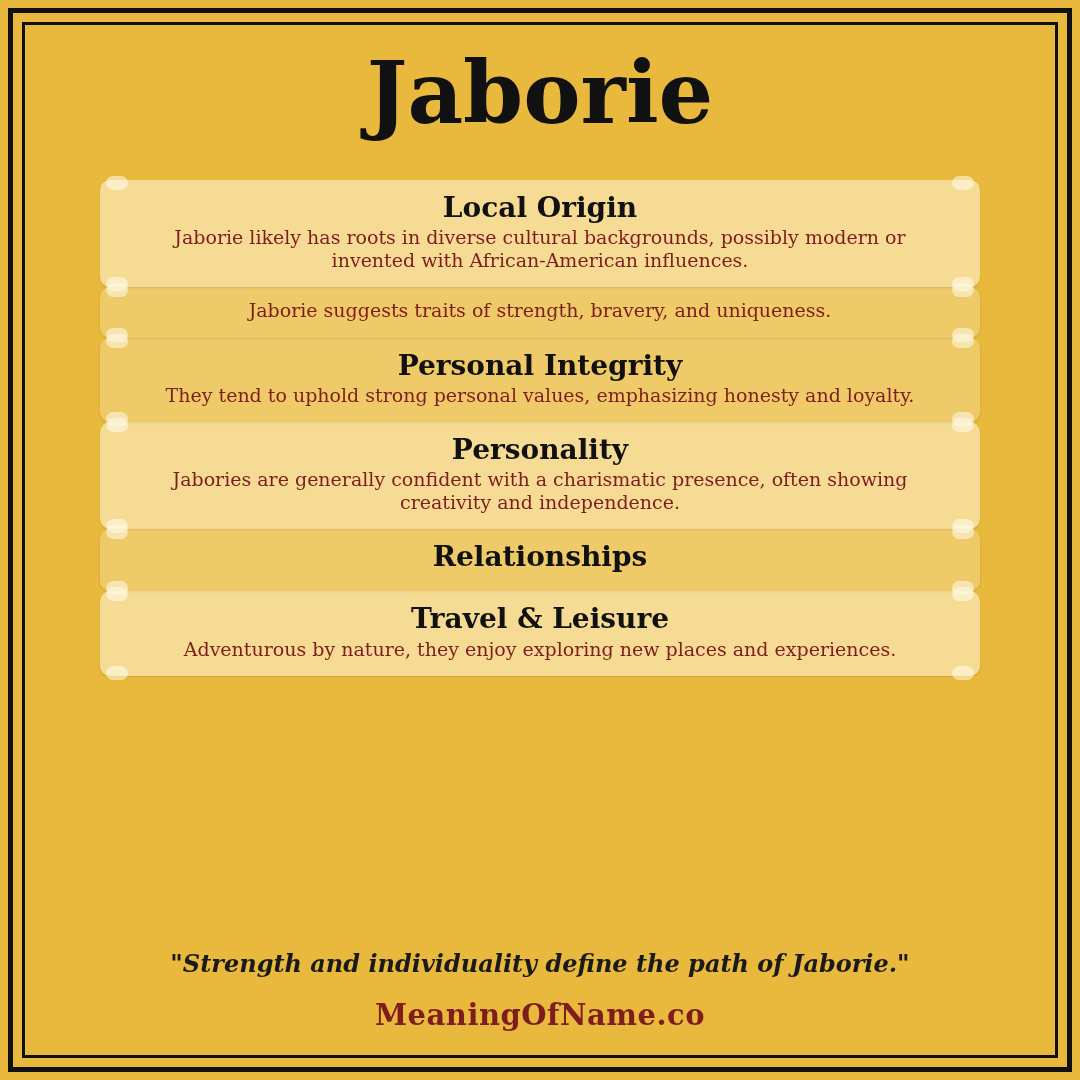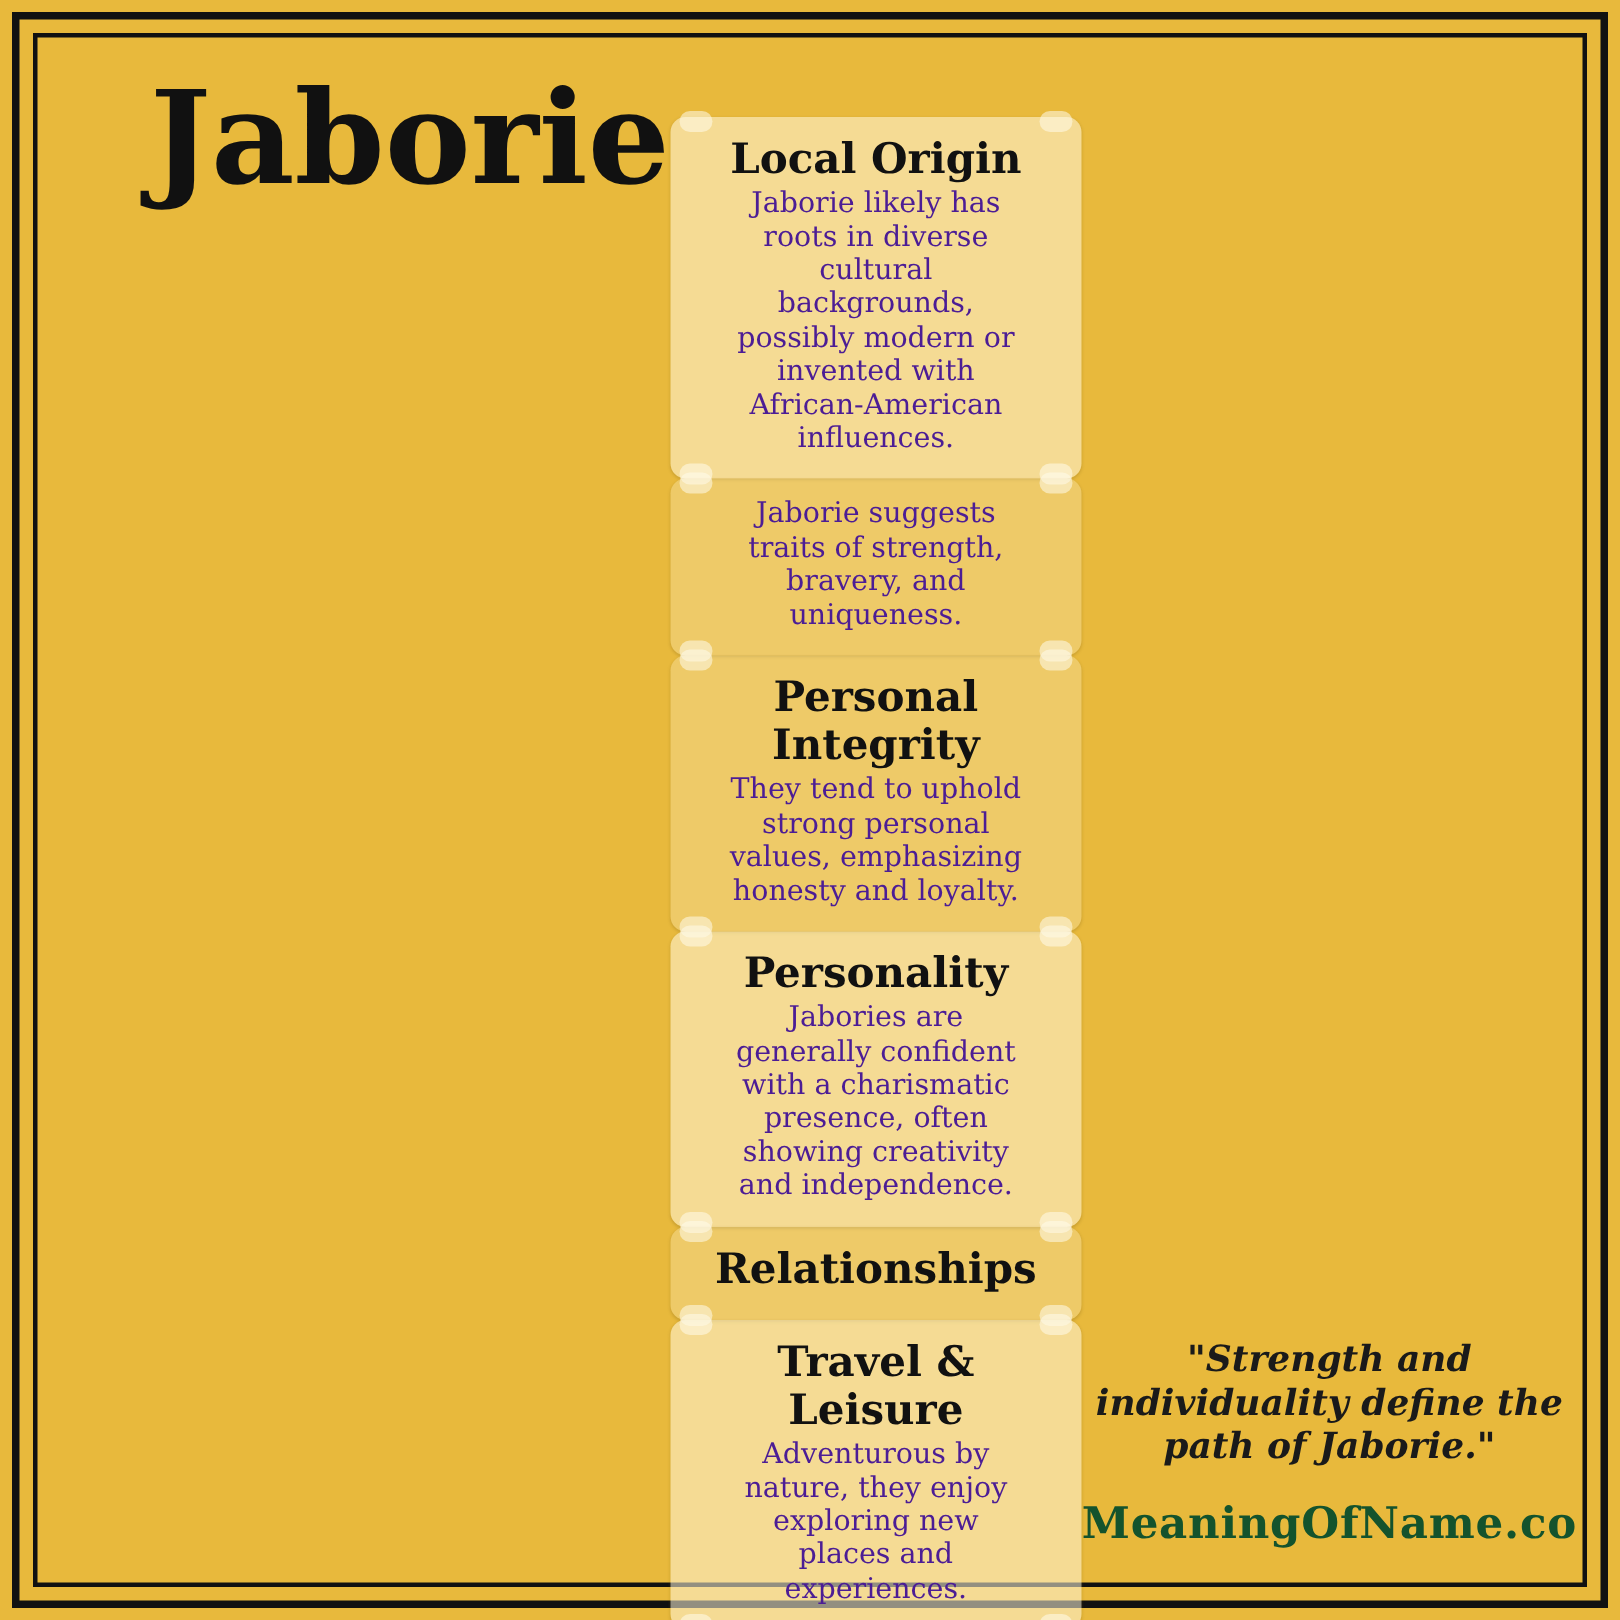--- a/index.html
+++ b/index.html
@@ -41,21 +41,21 @@
   }
   .content {
     position: absolute;
     left: 30px;
     top: 30px;
     right: 30px;
     bottom: 30px;
     box-sizing: border-box;
     padding: 6px 70px 0 70px;
     display: flex;
-    flex-direction: row;
+    flex-direction: column;
   }
   .title {
     text-align: center;
     font-size: 86px;
     font-weight: bold;
     color: #111111;
     letter-spacing: 0px;
     line-height: 1.05;
     margin-top: 12px;
     margin-bottom: 0px;
@@ -93,41 +93,41 @@
 
   .card-title {
     font-size: 28px;
     font-weight: bold;
     color: #111111;
     line-height: 1.15;
     margin: 0 0 2px 0;
   }
   .card-body {
     font-size: 19px;
-    color: #4c1d95;
+    color: #7f1d1d;
     line-height: 1.18;
     margin: 0;
     padding: 0 8px;
   }
   .footer {
     margin-top: auto;
     padding-bottom: 18px;
     text-align: center;
   }
   .quote {
     font-size: 24px;
     font-style: italic;
     color: #1a1a1a;
     margin: 0 0 20px 0;
     font-weight: bold;
   }
   .site {
     font-size: 29px;
     font-weight: bold;
-    color: #14532d;
+    color: #7f1d1d;
     margin: 0;
     letter-spacing: 0.5px;
   }
 </style>
 </head>
 <body>
 
 <div class="poster">
   <div class="frame-outer"></div>
   <div class="frame-inner"></div>

